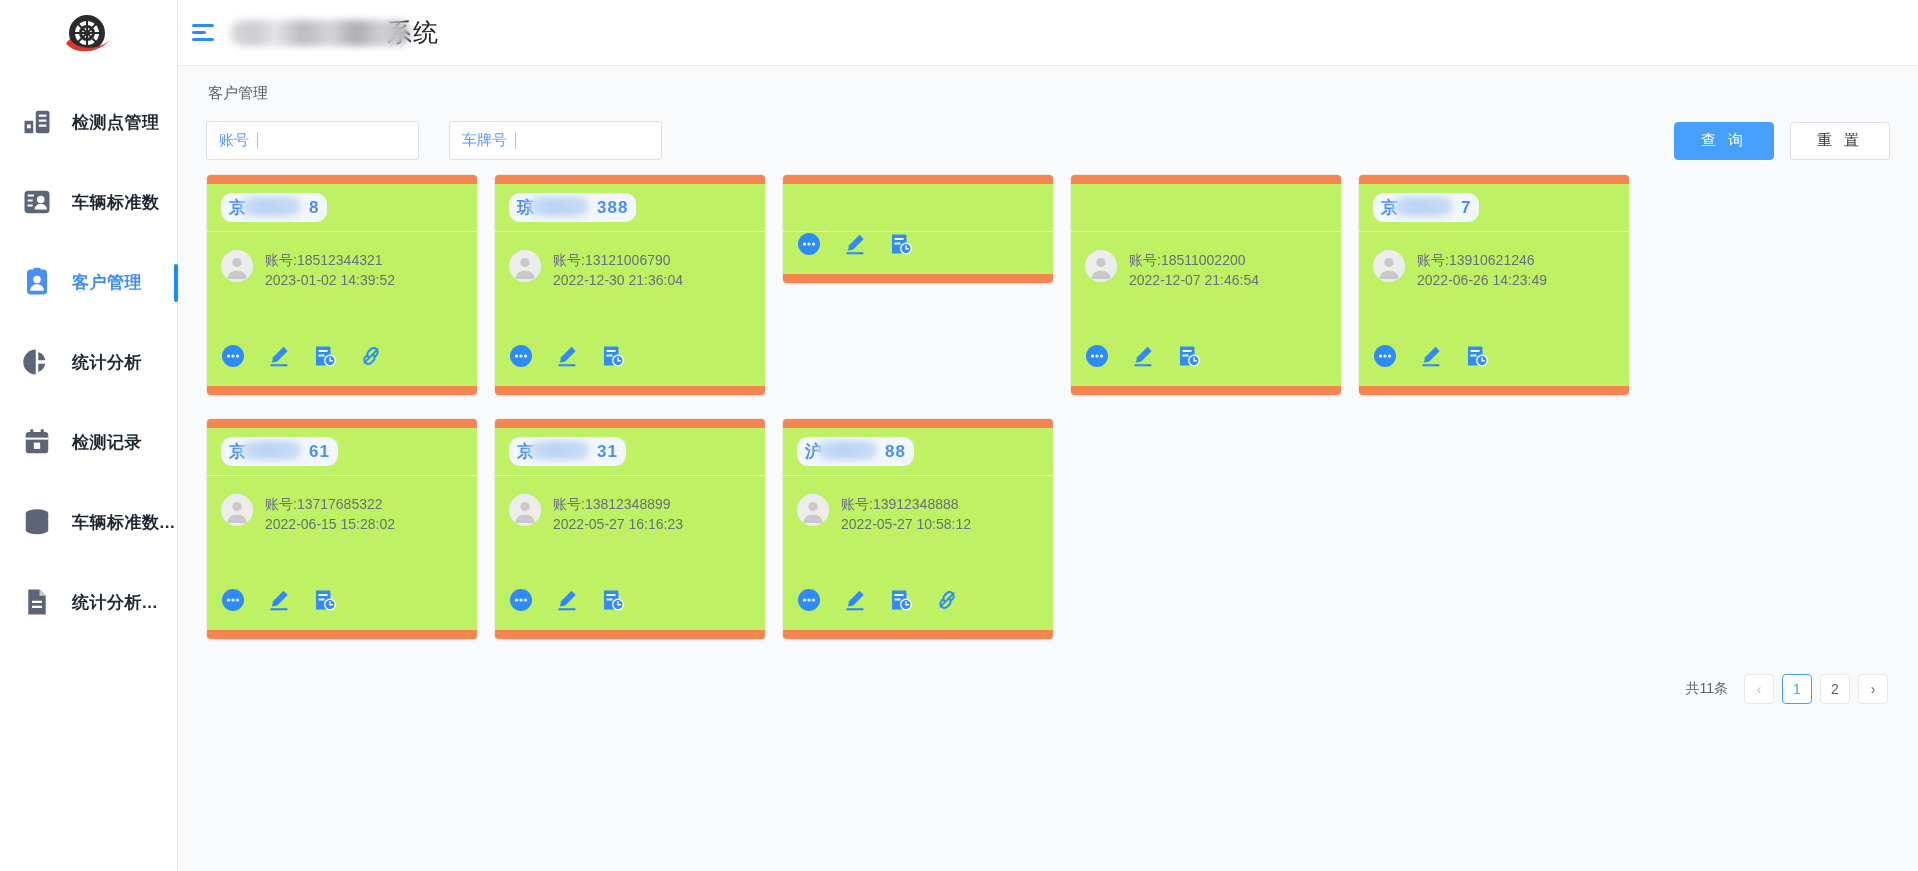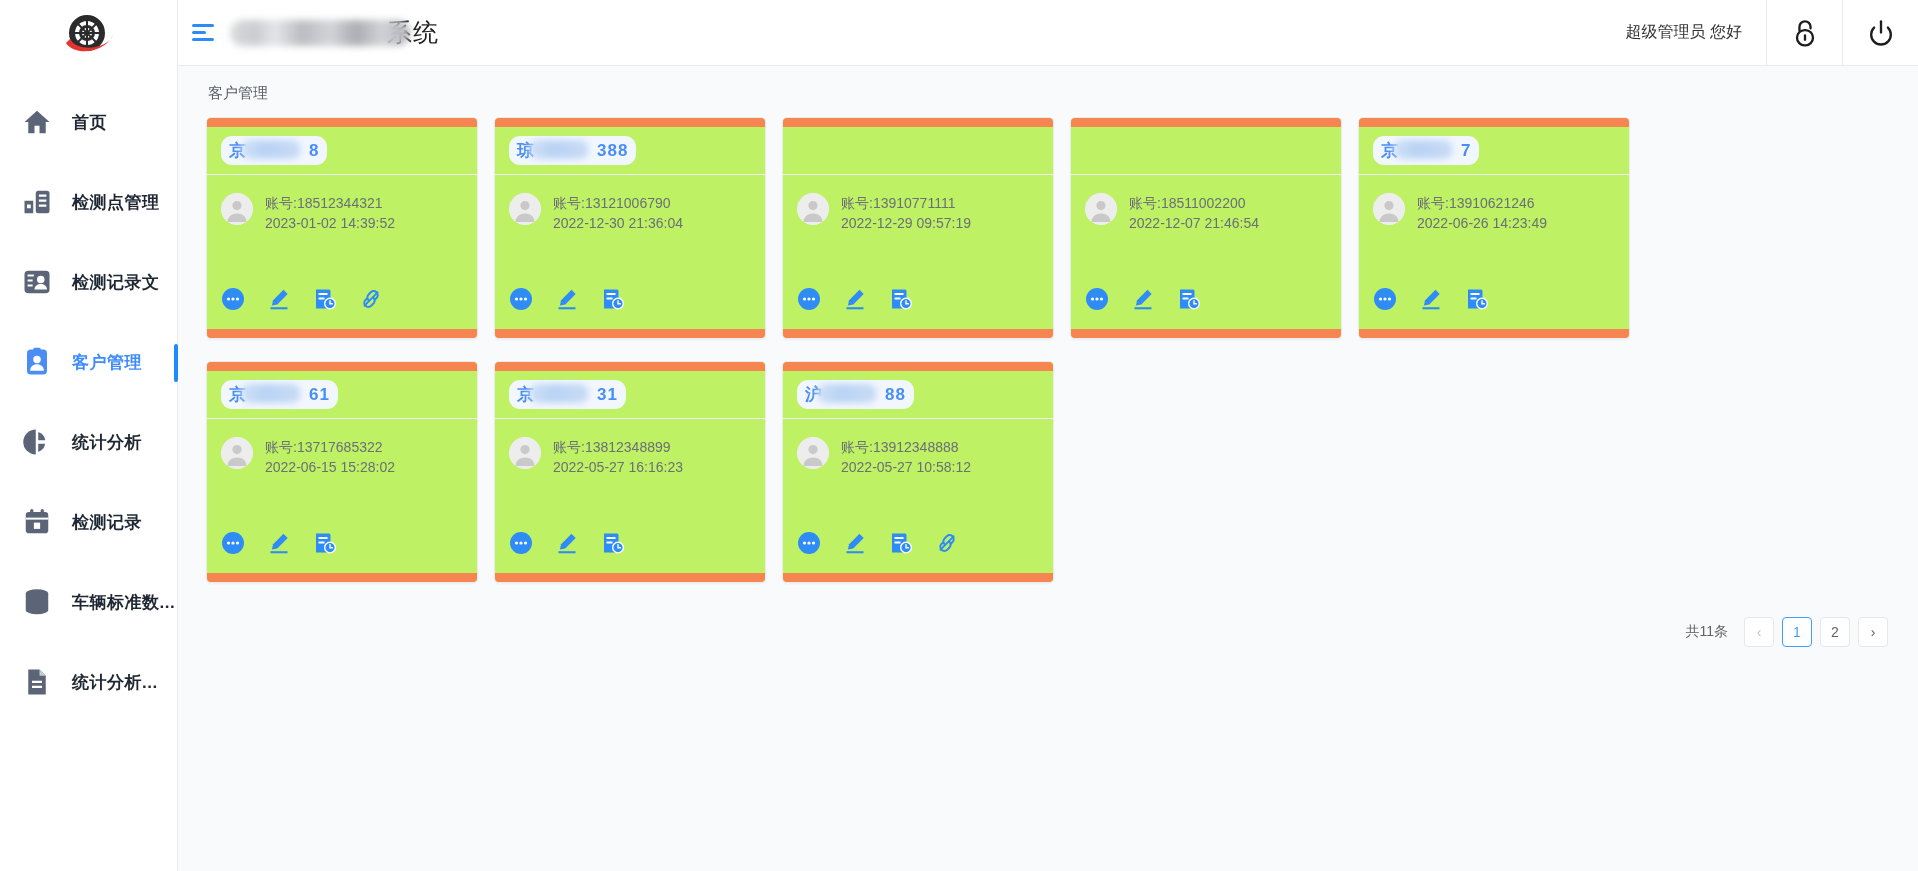--- a/index.html
+++ b/index.html
@@ -177,28 +177,20 @@
           <line x1="13" y1="24" x2="41" y2="24"></line>
           <line x1="17" y1="14" x2="37" y2="34"></line>
           <line x1="37" y1="14" x2="17" y2="34"></line>
         </g>
         <path d="M6 34 C14 47 44 45 53 26 C48 40 18 44 10 30 Z" fill="#e3342f"></path>
       </svg>
     </div>
 
     <nav class="nav">
 
-      <div class="nav-item">
-        <span class="nav-icon">
-          <svg width="30" height="30" viewBox="0 0 24 24" fill="#5c6578">
-            <path d="M12 3 L22 12 h-3 v9 h-5 v-6 h-4 v6 H5 v-9 H2 Z"></path>
-          </svg>
-        </span>
-        <span class="nav-label">首页</span>
-      </div>
 
       <div class="nav-item">
         <span class="nav-icon">
           <svg width="30" height="30" viewBox="0 0 24 24" fill="#5c6578">
             <rect x="11" y="3" width="11" height="18" rx="2"></rect>
             <rect x="13.5" y="6" width="6" height="1.8" fill="#fff"></rect>
             <rect x="13.5" y="10" width="6" height="1.8" fill="#fff"></rect>
             <rect x="13.5" y="14" width="6" height="1.8" fill="#fff"></rect>
             <path d="M2 11 h7 v10 H2 z"></path>
             <rect x="4" y="14" width="3" height="3" fill="#fff"></rect>
@@ -211,21 +203,21 @@
         <span class="nav-icon">
           <svg width="30" height="30" viewBox="0 0 24 24" fill="#5c6578">
             <rect x="2" y="3" width="20" height="18" rx="3"></rect>
             <circle cx="15" cy="10" r="3" fill="#fff"></circle>
             <path d="M10 18 c0-3 2.5-4.5 5-4.5 s5 1.5 5 4.5 z" fill="#fff"></path>
             <rect x="4.5" y="6" width="5" height="1.6" fill="#fff"></rect>
             <rect x="4.5" y="10" width="4" height="1.6" fill="#fff"></rect>
             <rect x="4.5" y="14" width="4" height="1.6" fill="#fff"></rect>
           </svg>
         </span>
-        <span class="nav-label">检测记录文</span>
+        <span class="nav-label">车辆标准数</span>
       </div>
 
       <div class="nav-item active">
         <span class="nav-icon">
           <svg width="30" height="30" viewBox="0 0 24 24" fill="#4a8ef5">
             <rect x="4" y="2" width="16" height="20" rx="3"></rect>
             <rect x="9" y="0.5" width="6" height="3.5" rx="1.2" fill="#4a8ef5"></rect>
             <circle cx="12" cy="10" r="3" fill="#fff"></circle>
             <path d="M6.5 19 c0-3.4 2.6-5.2 5.5-5.2 s5.5 1.8 5.5 5.2 z" fill="#fff"></path>
           </svg>
@@ -294,42 +286,40 @@
       <div class="ham">
         <span></span>
           <span></span>
           <span></span>
       </div>
       <div class="app-title">
         <span class="title-redact"></span>
         <span style="visibility:hidden">XXXXXXXXX</span><span>系统</span>
       </div>
 
-      <div class="topbar-right">
-        <span class="user-greet">超级管理员 您好</span>
-        <div class="tb-btn">
-          <svg width="30" height="32" viewBox="0 0 24 26">
-            <path d="M7.5 11 V8 a4.5 4.5 0 0 1 9 0 v1.2" fill="none" stroke="#1d1d1f" stroke-width="1.9" stroke-linecap="round"></path>
-            <rect x="5.5" y="10.6" width="13" height="12.4" rx="6.2" fill="none" stroke="#1d1d1f" stroke-width="1.9"></rect>
-            <line x1="12" y1="15" x2="12" y2="18.4" stroke="#1d1d1f" stroke-width="1.9" stroke-linecap="round"></line>
-          </svg>
+    </header>
+
+    <div class="content">
+
+      <div class="breadcrumb">客户管理</div>
+
+      <div class="filter-row">
+        <div class="field">
+          <span class="ph">账号</span>
+          <span class="caret"></span>
         </div>
-        <div class="tb-btn">
-          <svg width="30" height="32" viewBox="0 0 24 26">
-            <path d="M6.4 8.6 a8 8 0 1 0 11.2 0" fill="none" stroke="#1d1d1f" stroke-width="1.9" stroke-linecap="round"></path>
-            <line x1="12" y1="3.5" x2="12" y2="12.5" stroke="#1d1d1f" stroke-width="1.9" stroke-linecap="round"></line>
-          </svg>
+        <div class="field">
+          <span class="ph">车牌号</span>
+          <span class="caret"></span>
         </div>
-      </div>
-    </header>
-
-    <div class="content">
-
-      <div class="breadcrumb">客户管理</div>
-
+        <div class="btn-group">
+          <div class="btn primary">查 询</div>
+          <div class="btn plain">重 置</div>
+        </div>
+      </div>
 
       <div class="grid" id="card-grid">
           <div class="card-cell">
             <div class="card">
               <div class="card-top-bar"></div>
               <div class="card-head">
                 <span class="plate"><span>京</span><span style="display:inline-block;width:62px"></span><span>8</span><span class="redact"></span></span>
               </div>
               <div class="card-body">
                 <span class="avatar">
@@ -425,33 +415,20 @@
               </div>
               <div class="card-bottom-bar"></div>
             </div>
           </div>
           <div class="card-cell">
             <div class="card">
               <div class="card-top-bar"></div>
               <div class="card-head">
                 <span class="plate" style="background:transparent"></span>
               </div>
-              <div class="card-body">
-                <span class="avatar">
-                  <svg width="32" height="32" viewBox="0 0 32 32">
-                    <circle cx="16" cy="16" r="16" fill="#ededed"></circle>
-                    <circle cx="16" cy="12.6" r="4.6" fill="#c9c9c9"></circle>
-                    <path d="M6.5 29 c0-5.6 4.3-8.6 9.5-8.6 s9.5 3 9.5 8.6 z" fill="#c9c9c9"></path>
-                  </svg>
-                </span>
-                <span class="meta">
-                  <div>账号:13910771111</div>
-                  <div class="line2">2022-12-29 09:57:19</div>
-                </span>
-              </div>
               <div class="card-actions">
                 <span class="act">
                   <svg width="26" height="26" viewBox="0 0 24 24">
                     <circle cx="12" cy="12" r="11" fill="#2f8cf7"></circle>
                     <circle cx="7.5" cy="12" r="1.6" fill="#fff"></circle>
                     <circle cx="12" cy="12" r="1.6" fill="#fff"></circle>
                     <circle cx="16.5" cy="12" r="1.6" fill="#fff"></circle>
                   </svg>
                 </span>
                 <span class="act">

